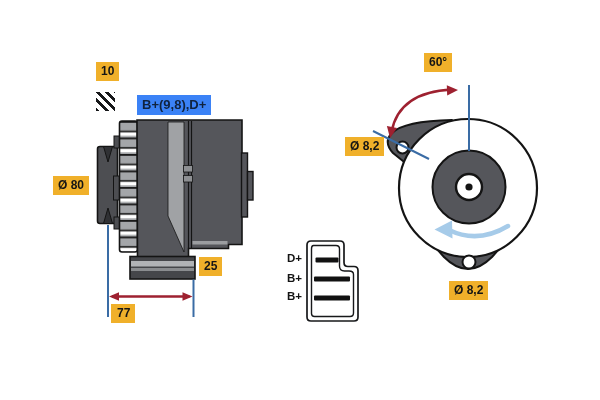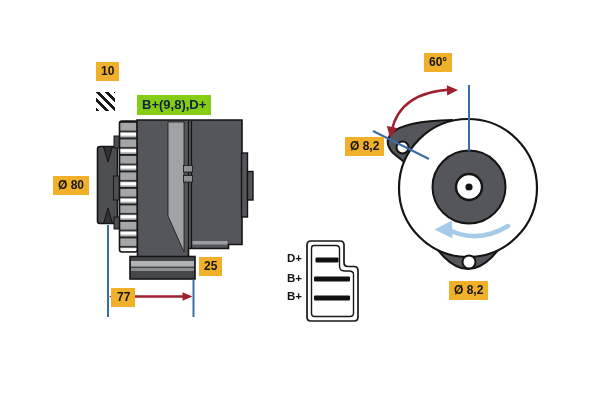--- a/index.html
+++ b/index.html
@@ -7,37 +7,37 @@
     position:relative;width:600px;height:400px;background:#ffffff;
     font-family:"Liberation Sans",sans-serif;overflow:hidden;
   }
   #artwork{position:absolute;left:0;top:0;}
   .ylabel{
     position:absolute;background:#F0B02A;color:#151515;
     font-weight:bold;font-size:12px;line-height:15px;padding:2px 5px;
     white-space:nowrap;
   }
   .blabel{
-    position:absolute;background:#84cc16;color:#10233f;
+    position:absolute;background:#3b82f6;color:#10233f;
     font-weight:bold;font-size:13px;line-height:16px;padding:2px 5px;
     white-space:nowrap;
   }
   .pinlabel{
     position:absolute;width:22px;text-align:right;color:#141414;
     font-weight:600;font-size:11.5px;line-height:13px;white-space:nowrap;
   }
   #hatch{
     position:absolute;left:96px;top:92px;width:19px;height:19px;
     background:repeating-linear-gradient(45deg,#17181A 0 2.8px,#ffffff 2.8px 6.4px);
   }
   .l10{left:96px;top:62px;}
   .lterm{left:137px;top:95px;}
   .l70{left:53px;top:176px;}
   .l56{left:199px;top:257px;}
-  .l77{left:111px;top:288px;padding-left:6px;}
+  .l77{left:111px;top:304px;padding-left:6px;}
   .l60{left:424px;top:53px;}
   .l82t{left:345px;top:137px;}
   .l82b{left:449px;top:281px;}
   .pin1{left:280px;top:252px;}
   .pin2{left:280px;top:272px;}
   .pin3{left:280px;top:290px;}
 </style>
 </head>
 <body>
 

